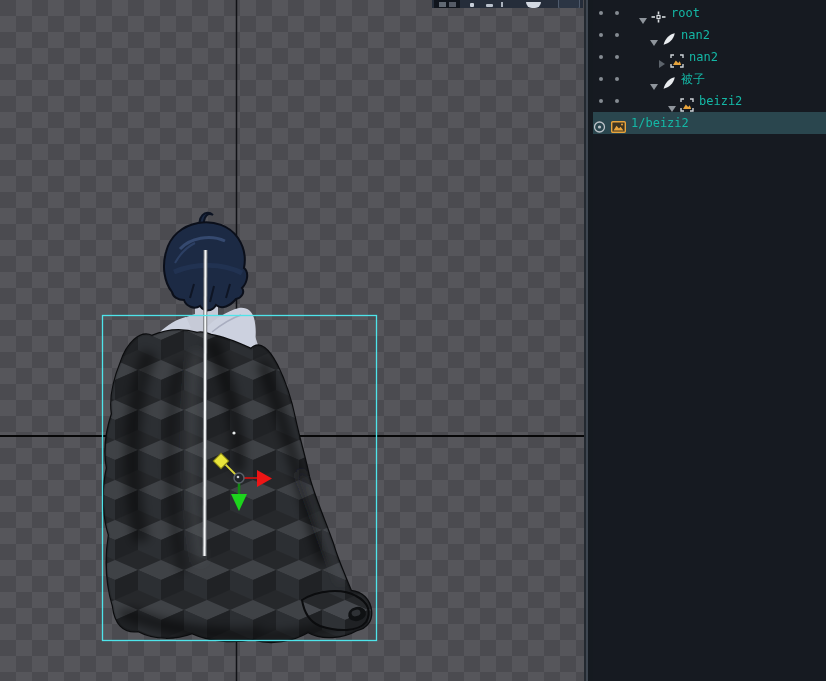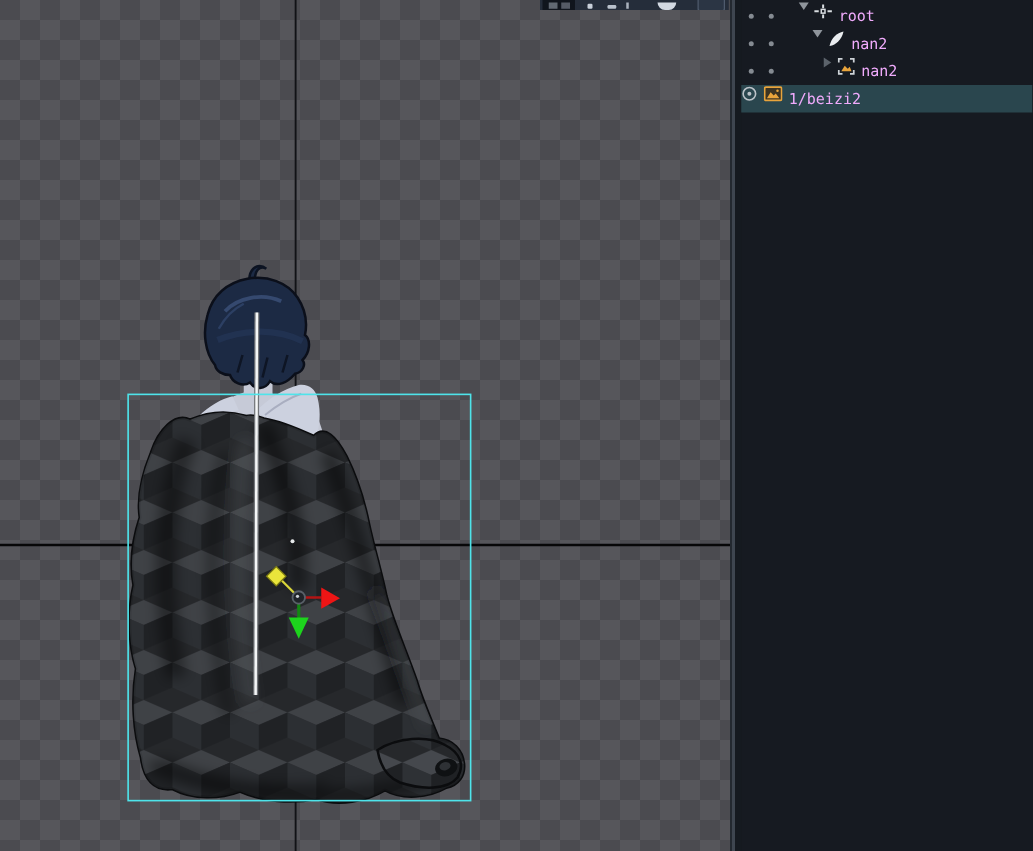--- a/index.html
+++ b/index.html
@@ -25,22 +25,22 @@
   .toolbar-frag .btn{position:absolute;left:126px;top:-2px;width:20px;height:9px;
     border:1px solid #4f5b6d;background:#2b3544;border-radius:2px;}
 
   
   .edge{position:absolute;left:584px;top:0;width:9px;height:681px;
     background:linear-gradient(90deg,#232930 0 2px,#3e4650 2px 4px,#151a20 4px 9px);}
 
   
   .panel{position:absolute;left:593px;top:0;width:233px;height:681px;
     background:#161a21;padding-top:2px;box-sizing:border-box;}
-  .row{position:relative;height:22px;display:flex;align-items:flex-start;
-    color:#f0abfc;font-size:12px;white-space:nowrap;}
+  .row{position:relative;height:22px;display:flex;align-items:flex-end;
+    color:#14b8a6;font-size:12px;white-space:nowrap;}
   .row.sel{background:#2a464e;}
   .dot{position:absolute;top:9px;width:4px;height:4px;border-radius:50%;background:#858b92;}
   .dot.d1{left:6px;} .dot.d2{left:22px;}
   .tri{width:0;height:0;flex:0 0 auto;margin-right:4px;}
   .tri.down{border-left:4.5px solid transparent;border-right:4.5px solid transparent;border-top:6px solid #8f959c;}
   .tri.right{border-top:4.5px solid transparent;border-bottom:4.5px solid transparent;border-left:6px solid #5c636b;margin-right:5px;}
   .ticon{flex:0 0 auto;margin-right:5px;display:block;}
   .pl46{padding-left:46px;} .pl57{padding-left:57px;} .pl66{padding-left:66px;}
   .pl75{padding-left:75px;} .pl78{}
   .lbl{line-height:22px;}
@@ -212,21 +212,45 @@
         <path d="M1 4 V1 H4"></path>
           <path d="M10 1 H13 V4"></path>
           <path d="M13 10 V13 H10"></path>
           <path d="M4 13 H1 V10"></path>
       </g>
       <polygon points="3,11 5.8,6.5 8.2,9 9.8,7.3 11.2,11" fill="#e8a43c"></polygon>
     </svg>
     <span class="lbl">nan2</span>
   </div>
 
-
+  <div class="row pl57">
+    <span class="dot d1"></span>
+    <span class="dot d2"></span>
+    <span class="tri down"></span>
+    <svg class="ticon" width="14" height="14" viewBox="0 0 14 14">
+      <path d="M12.8 1.2 C7.5 2.2 3 6.5 1.6 12.8 C4.4 12.2 6.8 10.9 8.6 9.1 C10.7 7 12.2 4.3 12.8 1.2 Z" fill="#e9ecef"></path>
+    </svg>
+    <span class="lbl">被子</span>
+  </div>
+
+  <div class="row pl75">
+    <span class="dot d1"></span>
+    <span class="dot d2"></span>
+    <span class="tri down"></span>
+    <svg class="ticon" width="14" height="14" viewBox="0 0 14 14">
+      <g stroke="#ced3d8" stroke-width="1.4" fill="none">
+        <path d="M1 4 V1 H4"></path>
+          <path d="M10 1 H13 V4"></path>
+          <path d="M13 10 V13 H10"></path>
+          <path d="M4 13 H1 V10"></path>
+      </g>
+      <polygon points="3,11 5.8,6.5 8.2,9 9.8,7.3 11.2,11" fill="#e8a43c"></polygon>
+    </svg>
+    <span class="lbl">beizi2</span>
+  </div>
 
   <div class="row sel pl78">
     <svg class="ticon" width="13" height="14" viewBox="0 0 13 14">
       <circle cx="6.5" cy="7" r="5" stroke="#bcc2c8" stroke-width="1.3" fill="none"></circle>
       <circle cx="6.5" cy="7" r="1.6" fill="#bcc2c8"></circle>
     </svg>
     <svg class="ticon" width="15" height="14" viewBox="0 0 15 14">
       <rect x="0.7" y="1.7" width="13.6" height="10.6" rx="1" fill="#3c3422" stroke="#e8a43c" stroke-width="1.4"></rect>
       <polygon points="2.5,10.5 5.5,5.8 8,8.4 9.6,6.7 12.5,10.5" fill="#e8a43c"></polygon>
       <circle cx="11" cy="4.6" r="1" fill="#e8a43c"></circle>

